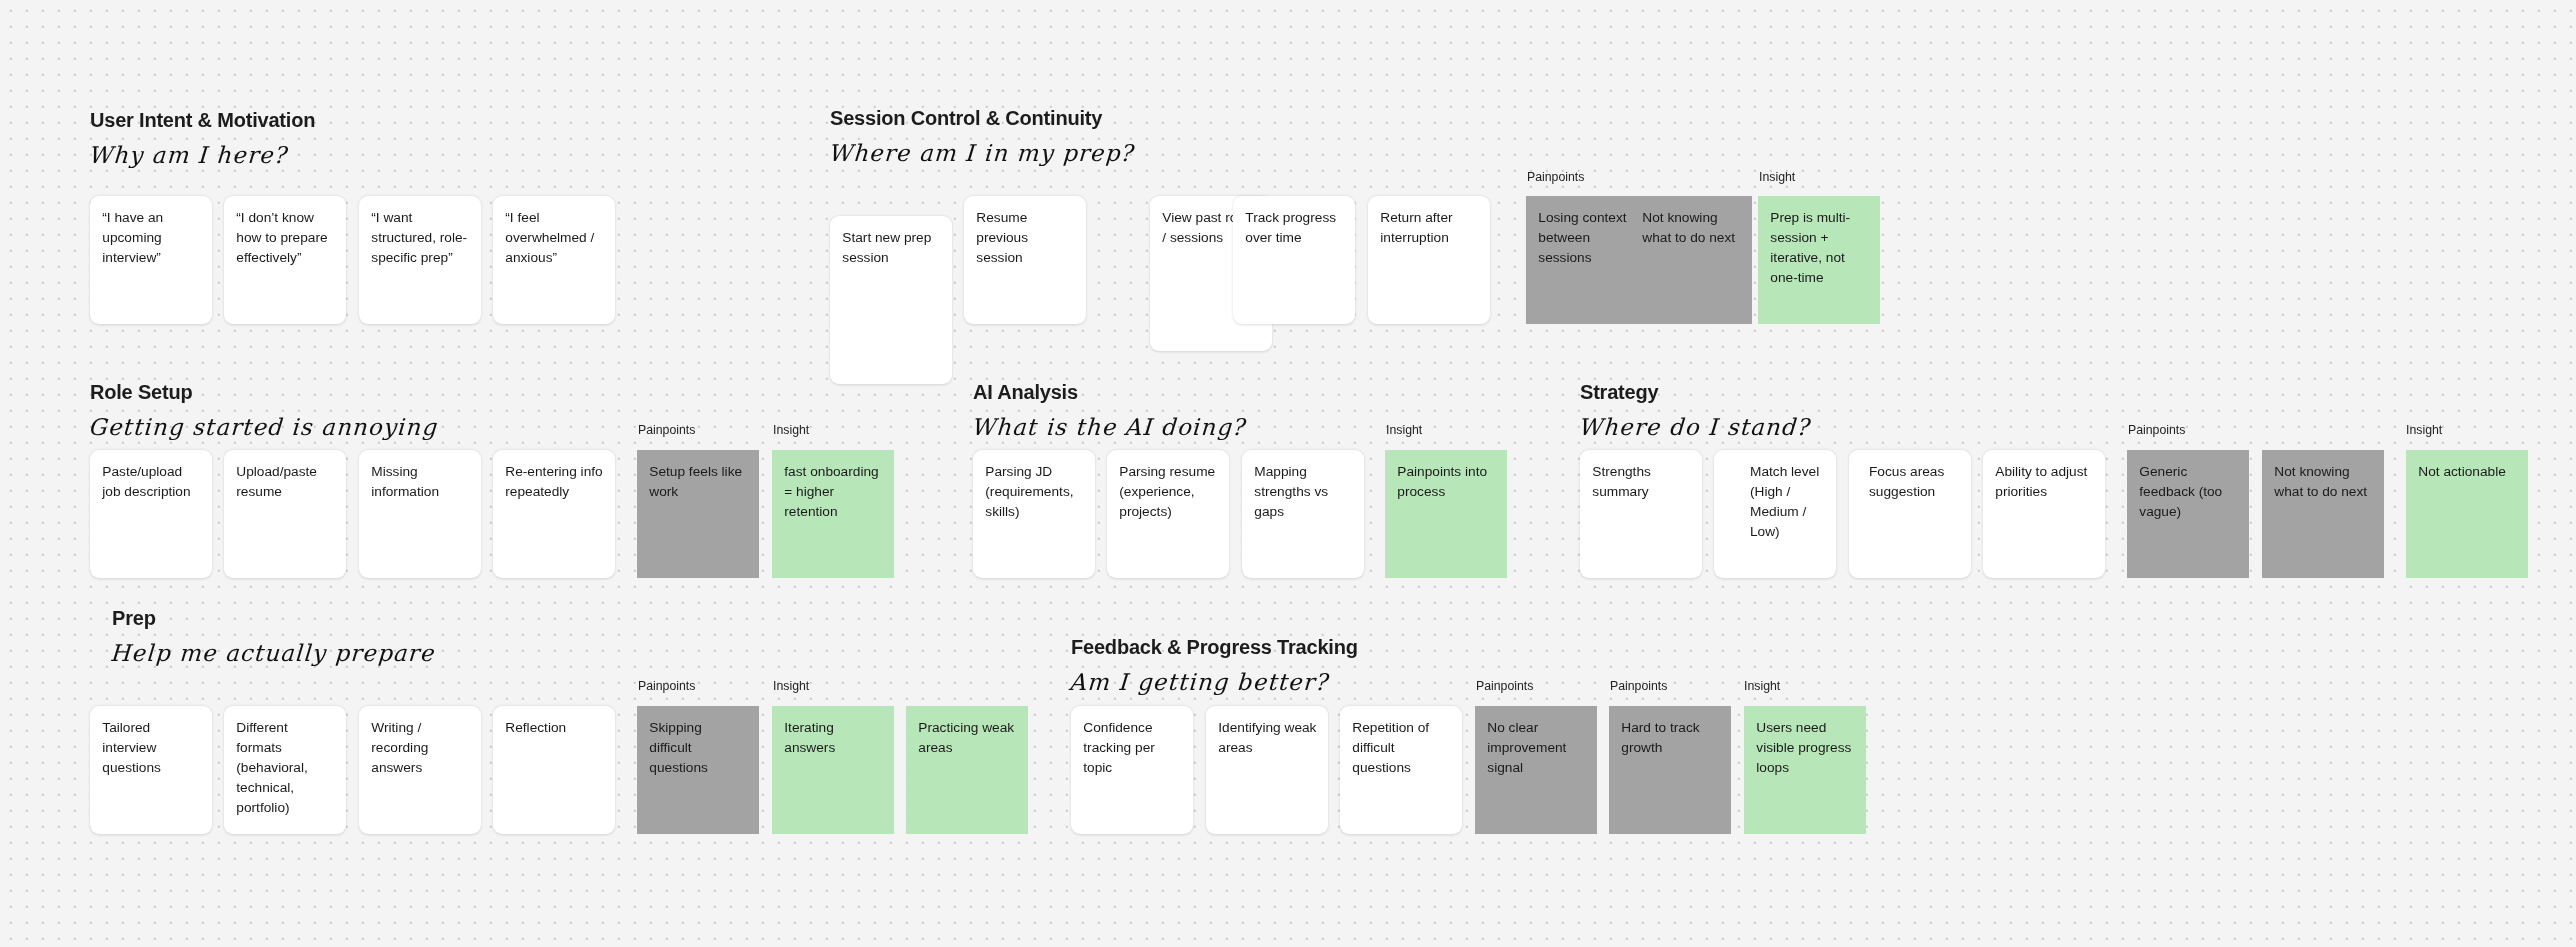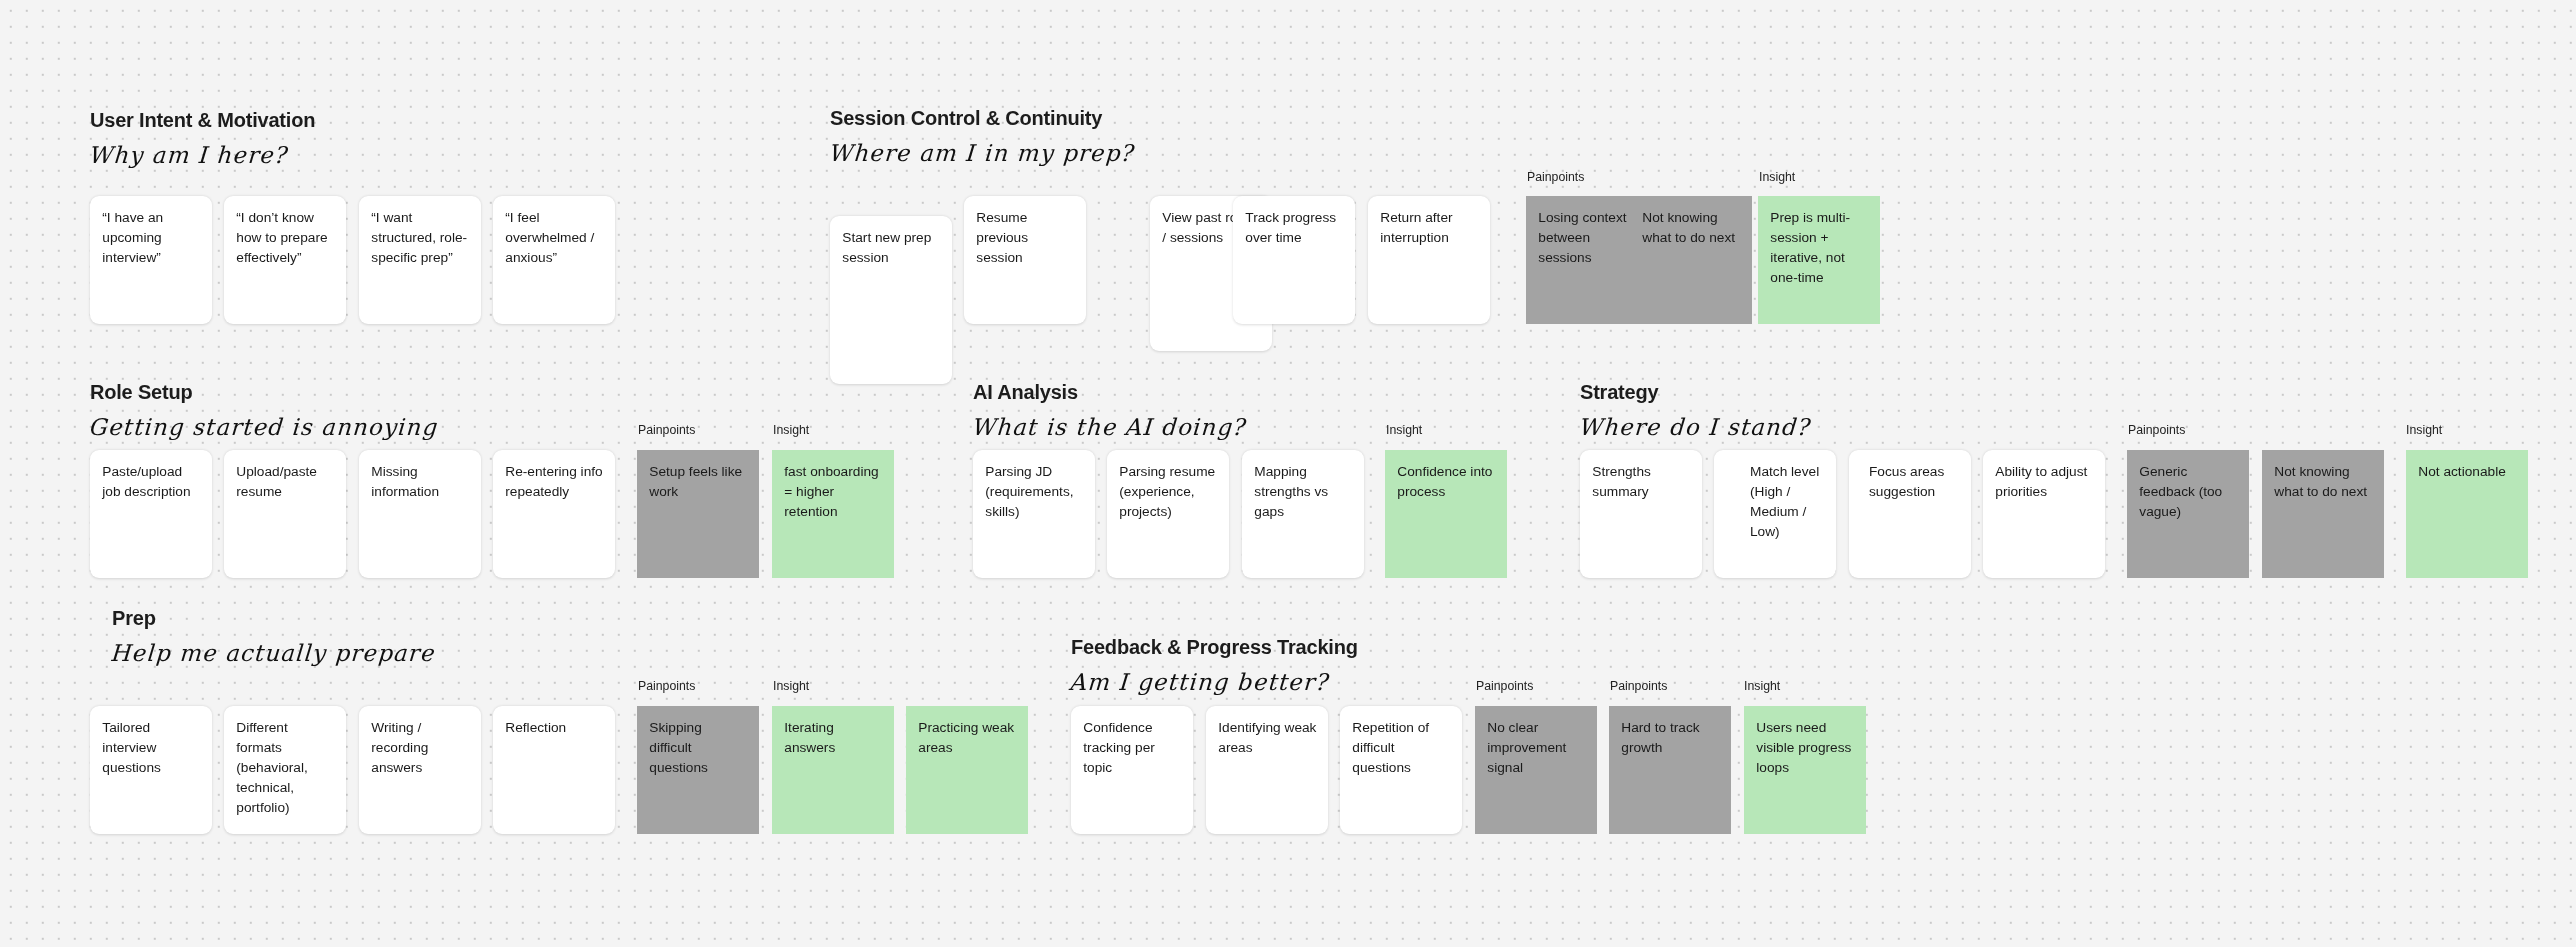--- a/index.html
+++ b/index.html
@@ -97,21 +97,21 @@
     <div class="grouplabel" style="left: 773px; top: 423px;">Insight</div>
     <div class="card green" style="left: 772px; top: 450px; height: 128px;">fast onboarding = higher retention</div>
     <div class="section" style="left: 973px; top: 381px;">
       <div class="sec-title">AI Analysis</div>
       <div class="sec-sub" style="margin-top: 10.4px;">What is the AI doing?</div>
     </div>
     <div class="card white" style="left: 973px; top: 450px; height: 128px;">Parsing JD (requirements, skills)</div>
     <div class="card white" style="left: 1107px; top: 450px; height: 128px;">Parsing resume (experience, projects)</div>
     <div class="card white" style="left: 1242px; top: 450px; height: 128px;">Mapping strengths vs gaps</div>
     <div class="grouplabel" style="left: 1386px; top: 423px;">Insight</div>
-    <div class="card green" style="left: 1385px; top: 450px; height: 128px;">Confidence into process</div>
+    <div class="card green" style="left: 1385px; top: 450px; height: 128px;">Painpoints into process</div>
     <div class="section" style="left: 1580px; top: 381px;">
       <div class="sec-title">Strategy</div>
       <div class="sec-sub" style="margin-top: 10.4px;">Where do I stand?</div>
     </div>
     <div class="card white" style="left: 1580px; top: 450px; height: 128px;">Strengths summary</div>
     <div class="card white" style="left: 1714px; top: 450px; height: 128px; padding-left: 36px;">Match level (High / Medium / Low)</div>
     <div class="card white" style="left: 1849px; top: 450px; height: 128px; padding-left: 20px;">Focus areas suggestion</div>
     <div class="card white" style="left: 1983px; top: 450px; height: 128px;">Ability to adjust priorities</div>
     <div class="grouplabel" style="left: 2128px; top: 423px;">Painpoints</div>
     <div class="card pink" style="left: 2127px; top: 450px; height: 128px;">Generic feedback (too vague)</div>

